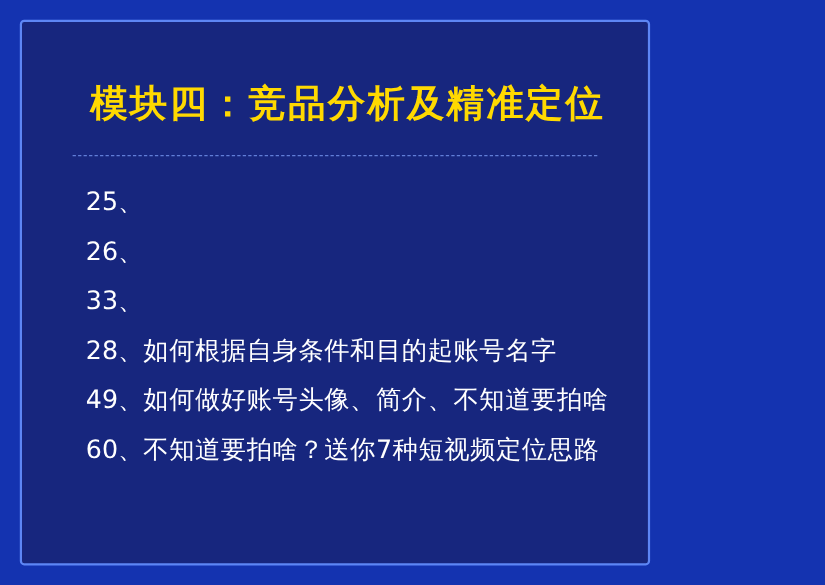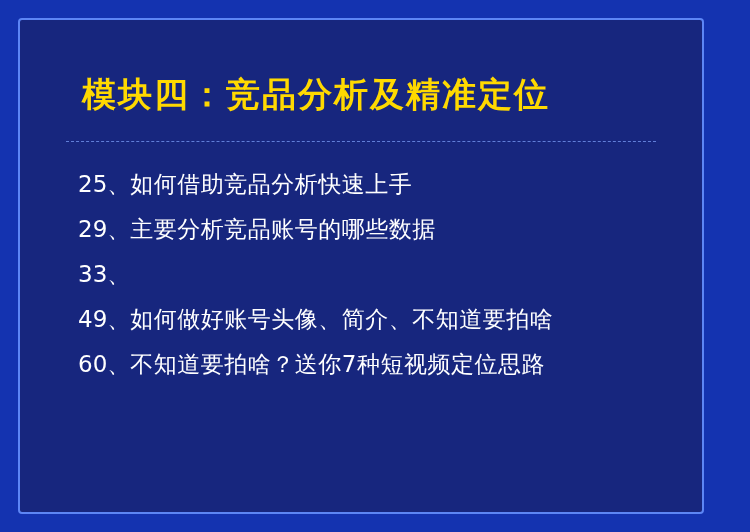--- a/index.html
+++ b/index.html
@@ -17,21 +17,21 @@
     position: relative;
     width: 750px;
     height: 532px;
     background: #1433b0;
     box-sizing: border-box;
   }
   .inner-frame {
     position: absolute;
     left: 18px;
     top: 18px;
-    width: 686px;
+    width: 573px;
     height: 496px;
     box-sizing: border-box;
     border: 2px solid #5d86f5;
     border-radius: 4px;
     background: #17267e;
   }
   .content {
     position: absolute;
     left: 0;
     top: 0;
@@ -86,28 +86,30 @@
 <body>
 
 <div class="poster">
   <div class="inner-frame">
     <div class="content">
       <div class="module-title">模块四：竞品分析及精准定位</div>
       <div class="divider"></div>
       <div class="item-list">
         <div class="item">
           <span class="item-num">25、</span>
-          <span class="item-text">如何借助竞品分析快速上手</span>
         </div>
         <div class="item">
-          <span class="item-num">29、</span>
-          <span class="item-text">主要分析竞品账号的哪些数据</span>
+          <span class="item-num">26、</span>
         </div>
         <div class="item">
           <span class="item-num">33、</span>
+        </div>
+        <div class="item">
+          <span class="item-num">28、</span>
+          <span class="item-text">如何根据自身条件和目的起账号名字</span>
         </div>
         <div class="item">
           <span class="item-num">49、</span>
           <span class="item-text">如何做好账号头像、简介、不知道要拍啥</span>
         </div>
         <div class="item">
           <span class="item-num">60、</span>
           <span class="item-text">不知道要拍啥？送你7种短视频定位思路</span>
         </div>
       </div>

